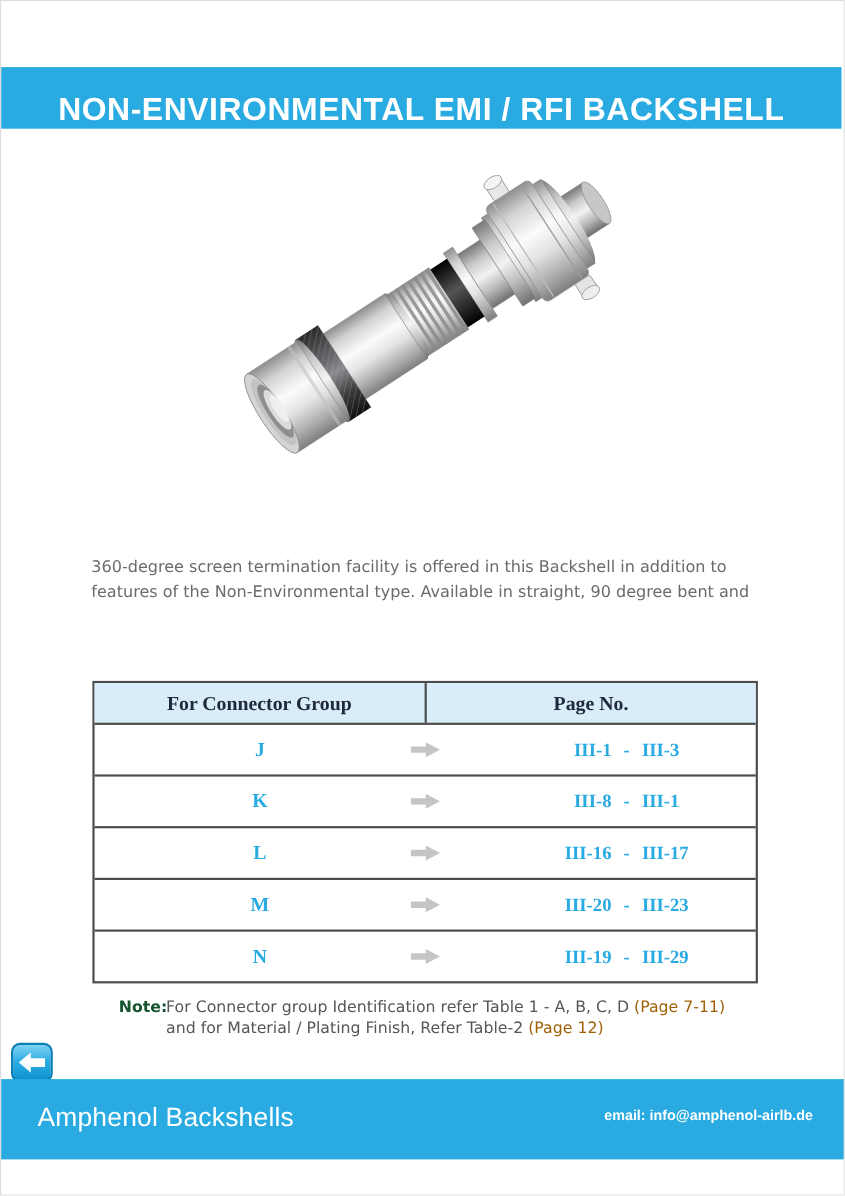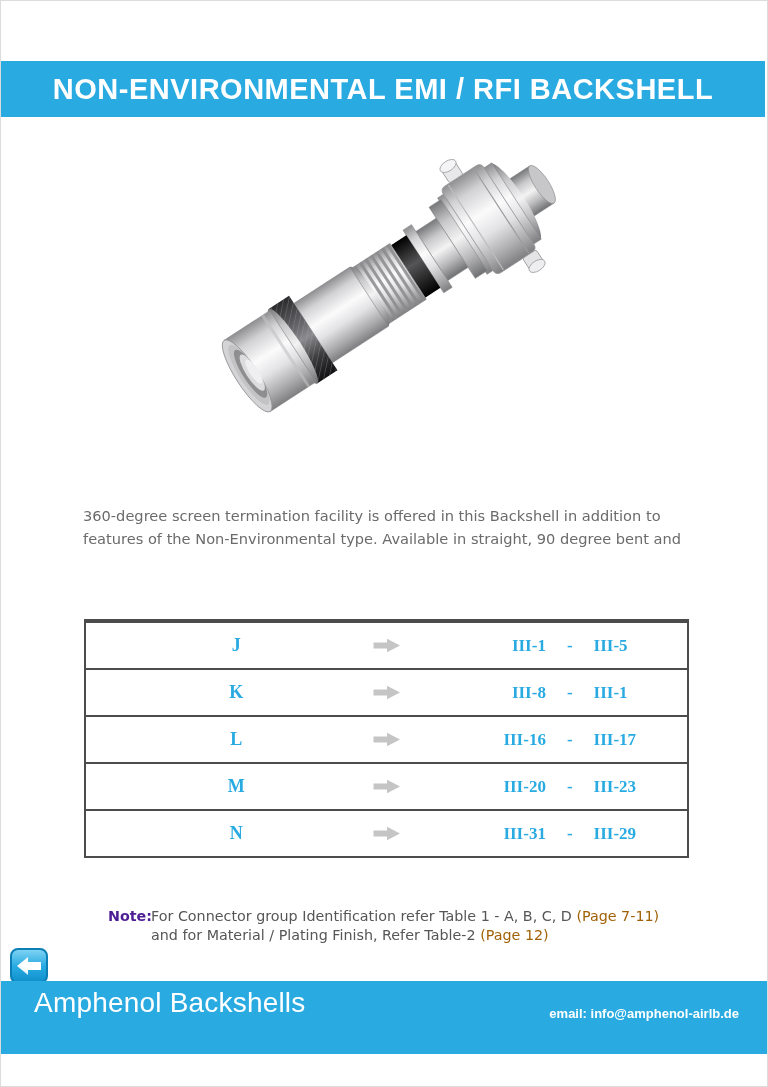--- a/index.html
+++ b/index.html
@@ -4,21 +4,21 @@
 <style>
   html,body{margin:0;padding:0;}
   .page{
     position:relative; width:768px; height:1087px; background:#ffffff;
     border:1px solid #dcdcdc; box-sizing:border-box; overflow:hidden;
     font-family:"Liberation Sans", sans-serif;
   }
   
   .banner{
     position:absolute; left:0; top:60px; width:764px; height:56px;
-    background:#29abe2; display:flex; align-items:center; justify-content:center;
+    background:#29abe2; display:flex; align-items:flex-end; justify-content:center;
   }
   .banner h1{
     margin:0; color:#ffffff; font-size:29px; font-weight:bold;
     letter-spacing:0.5px; font-family:"Liberation Sans", sans-serif;
   }
   
   .product{ position:absolute; left:178px; top:136px; width:404px; height:304px; }
   
   .intro{
     position:absolute; left:82px; top:503px; width:620px;
@@ -44,51 +44,51 @@
   .t-row .group-cell{
     width:50%; text-align:center;
     font-family:"Liberation Serif", serif; font-weight:bold; font-size:18px; color:#29abe2;
   }
   .arrow-right{
     position:absolute; left:50%; top:50%; transform:translate(-50%,-50%);
     width:27px; height:17px; background:#c5c5c5;
     clip-path:polygon(0% 33%, 52% 33%, 52% 10%, 100% 50%, 52% 90%, 52% 67%, 0% 67%);
   }
   .page-range{
-    width:50%; display:flex; justify-content:center; gap:21px;
+    width:50%; display:flex; justify-content:center; gap:11px;
     transform:translateX(33px);
     font-family:"Liberation Serif", serif; font-weight:bold; font-size:17px; color:#29abe2;
   }
   
   .note{
     position:absolute; left:107px; top:906px; width:600px;
     display:grid; grid-template-columns:43px auto;
     font-size:14.3px; line-height:19px; color:#565658;
     font-family:"DejaVu Sans","Liberation Sans", sans-serif;
   }
-  .note .lbl{ color:#4c1d95; font-weight:bold; }
+  .note .lbl{ color:#14532d; font-weight:bold; }
   .note .blue{ color:#a16207; text-decoration:none; }
   
   .back-btn{
     position:absolute; left:9px; top:947px; width:38px; height:36px;
     border-radius:8px; border:2px solid #0c7fb7; box-sizing:border-box;
     background:linear-gradient(180deg,#7dd2f3 0%, #29abe2 50%, #0f90cc 100%);
     display:flex; align-items:center; justify-content:center; cursor:pointer;
   }
   .back-arrow{
     width:24px; height:19px; background:linear-gradient(200deg,#ffffff 55%,#cfeefc 100%);
     clip-path:polygon(0% 50%, 46% 2%, 46% 29%, 100% 29%, 100% 71%, 46% 71%, 46% 98%);
   }
   
   .footer{
     position:absolute; left:0; top:980px; width:768px; height:73px; background:#29abe2;
     color:#ffffff;
   }
   .footer .brand{
-    position:absolute; left:33px; top:6px; font-size:28px; letter-spacing:0.2px;
+    position:absolute; left:33px; top:22px; font-size:24px; letter-spacing:0.2px;
   }
   .footer .pageno{
     position:absolute; left:0; right:0; top:23px; text-align:center;
     font-family:"Liberation Serif", serif; font-weight:bold; font-size:15px;
   }
   .footer .email{
     position:absolute; right:30px; top:25px; font-size:13px; font-weight:bold;
   }
 </style>
 </head>
@@ -185,28 +185,32 @@
       <ellipse cx="50" cy="150" rx="4.5" ry="14" fill="#efeff1"></ellipse>
     </g>
   </svg>
 
   <div class="intro">
     <div class="intro-line">360-degree screen termination facility is offered in this Backshell in addition to other</div>
     <div class="intro-line">features of the Non-Environmental type. Available in straight, 90 degree bent and 45</div>
   </div>
 
   <div class="ctable">
+    <div class="t-head">
+      <div class="cell first">For Connector Group</div>
+      <div class="cell">Page No.</div>
+    </div>
 
     <div class="t-row">
       <div class="group-cell">J</div>
       <span class="arrow-right"></span>
       <div class="page-range">
         <span>III-1</span>
         <span>-</span>
-        <span>III-5</span>
+        <span>III-3</span>
       </div>
     </div>
 
     <div class="t-row">
       <div class="group-cell">K</div>
       <span class="arrow-right"></span>
       <div class="page-range">
         <span>III-8</span>
         <span>-</span>
         <span>III-1</span>
@@ -230,21 +234,21 @@
         <span>III-20</span>
         <span>-</span>
         <span>III-23</span>
       </div>
     </div>
 
     <div class="t-row">
       <div class="group-cell">N</div>
       <span class="arrow-right"></span>
       <div class="page-range">
-        <span>III-31</span>
+        <span>III-19</span>
         <span>-</span>
         <span>III-29</span>
       </div>
     </div>
   </div>
 
   <div class="note">
     <span class="lbl">Note:</span>
     <span>
       <span>For Connector group Identification refer Table 1 - A, B, C, D </span><a class="blue">(Page 7-11)</a><br>

